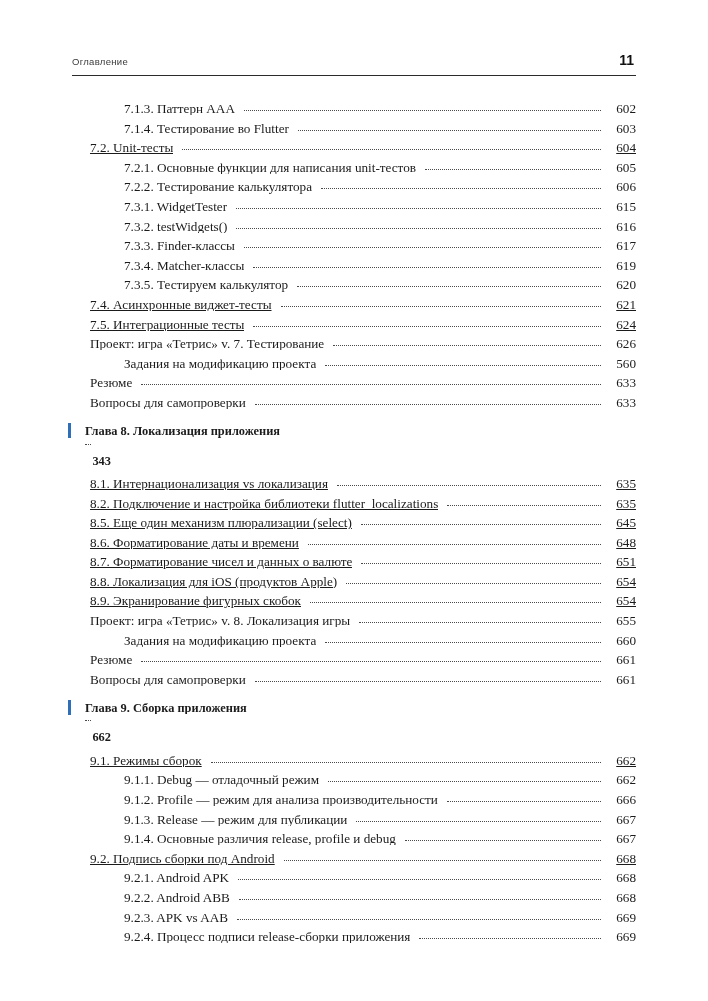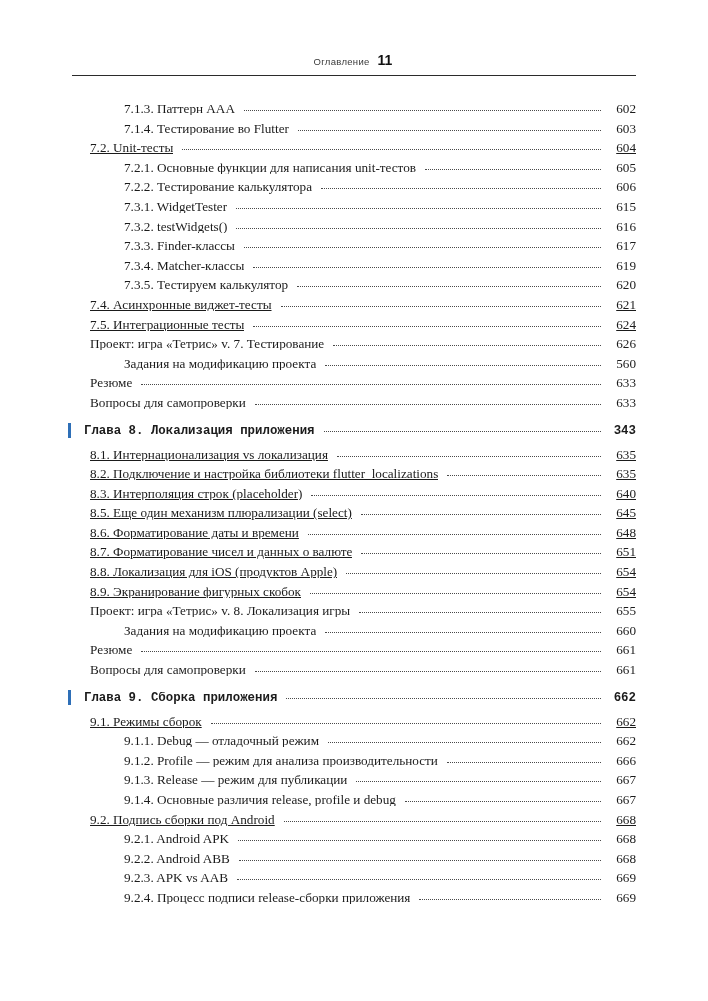--- a/index.html
+++ b/index.html
@@ -18,21 +18,21 @@
     position: relative;
     width: 708px;
     height: 1001px;
     box-sizing: border-box;
     padding: 52px 72px 40px 72px;
   }
   
   .header {
     display: flex;
     align-items: baseline;
-    justify-content: center;
+    justify-content: space-between;
     gap: 8px;
     padding-right: 2px;
   }
   .header-title {
     font-family: "Liberation Sans", sans-serif;
     font-size: 9.5px;
     letter-spacing: 0.3px;
     color: #3a3a3a;
   }
   .header-page {
@@ -81,26 +81,27 @@
   
   .lvl-1 { padding-left: 18px; text-decoration: underline; }    
   .lvl-2 { padding-left: 52px; }    
   .lvl-proj { padding-left: 18px; }
   .lvl-sub  { padding-left: 52px; }
 
   
   .chapter {
     margin-top: 16px;
     margin-bottom: 10px;
-    font-family: Liberation Mono, monospace;
+    font-family: Liberation Serif, serif;
     font-size: 12.4px;
     font-weight: 700;
     color: #1b1b1b;
     position: relative;
     padding-left: 12px;
+    flex-direction: column;
   }
   .chapter .label { font-weight: 700; }
   .chapter .page-num { font-weight: 700; }
   .chapter .leader {
     border-bottom: 1.1px dotted #4a4a4a;
     top: -2px;
   }
   .chapter-bar {
     position: absolute;
     left: -4px;
@@ -212,25 +213,20 @@
         <span class="label">8.1.  Интернационализация vs локализация</span>
         <span class="leader"></span>
         <span class="page-num">635</span>
       </div>
       <div class="row lvl-1">
         <span class="label">8.2.  Подключение и настройка библиотеки flutter_localizations</span>
         <span class="leader"></span>
         <span class="page-num">635</span>
       </div>
       <div class="row lvl-1">
-        <span class="label">8.3.  Интерполяция строк (placeholder)</span>
-        <span class="leader"></span>
-        <span class="page-num">640</span>
-      </div>
-      <div class="row lvl-1">
         <span class="label">8.5.  Еще один механизм плюрализации (select)</span>
         <span class="leader"></span>
         <span class="page-num">645</span>
       </div>
       <div class="row lvl-1">
         <span class="label">8.6.  Форматирование даты и времени</span>
         <span class="leader"></span>
         <span class="page-num">648</span>
       </div>
       <div class="row lvl-1">

